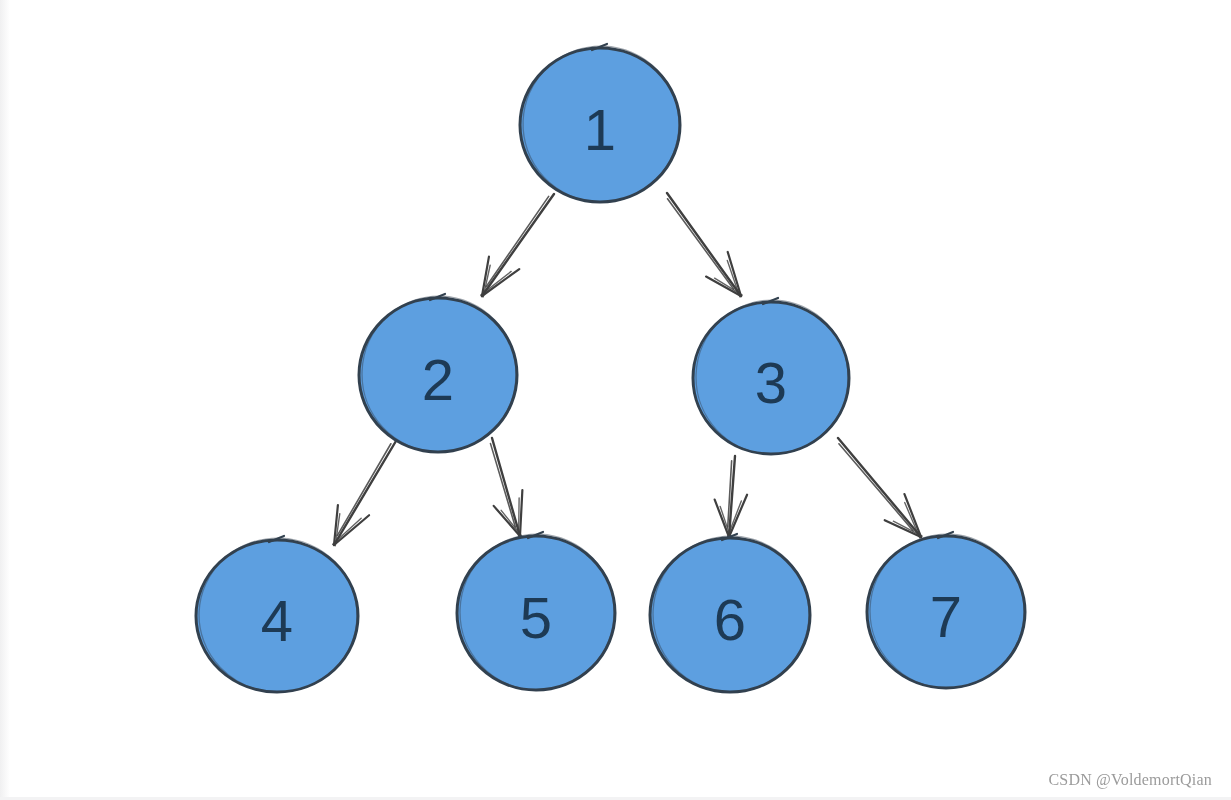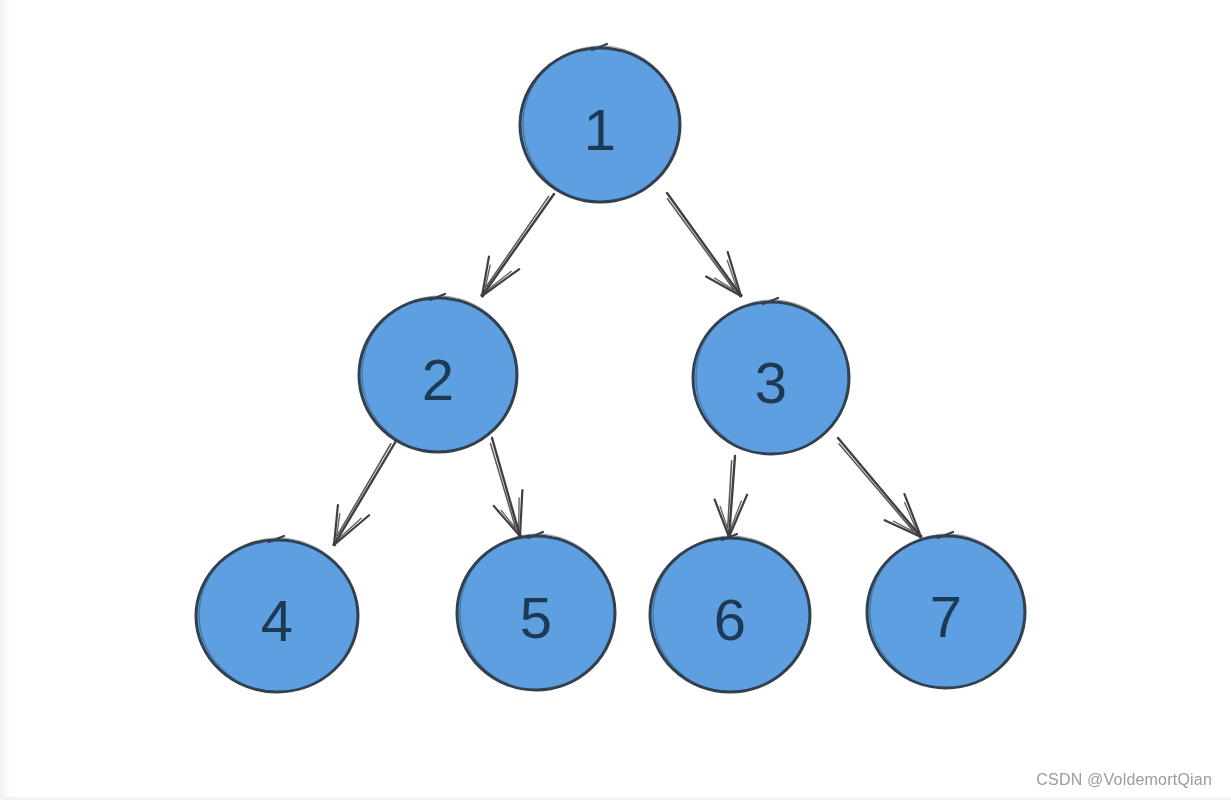--- a/index.html
+++ b/index.html
@@ -40,20 +40,21 @@
   svg.tree text {
     font-family: "Liberation Sans", sans-serif;
   }
   .watermark {
     position: absolute;
     right: 19px;
     bottom: 11px;
     font-size: 16px;
     letter-spacing: 0.2px;
     user-select: none;
+    font-family: Liberation Serif, serif;
   }
 </style>
 </head>
 <body>
 
 <div class="page">
   <svg class="tree" id="tree-svg" viewBox="0 0 1231 800">
       <g>
         <line x1="554" y1="194" x2="482" y2="296" stroke="#3f3f3f" stroke-width="2.4" stroke-linecap="round" opacity="1"></line>
         <line x1="548.6656804222124" y1="196.35478972352783" x2="486.1328962494571" y2="286.67695497215504" stroke="#3f3f3f" stroke-width="1.6" stroke-linecap="round" opacity="0.85"></line>

